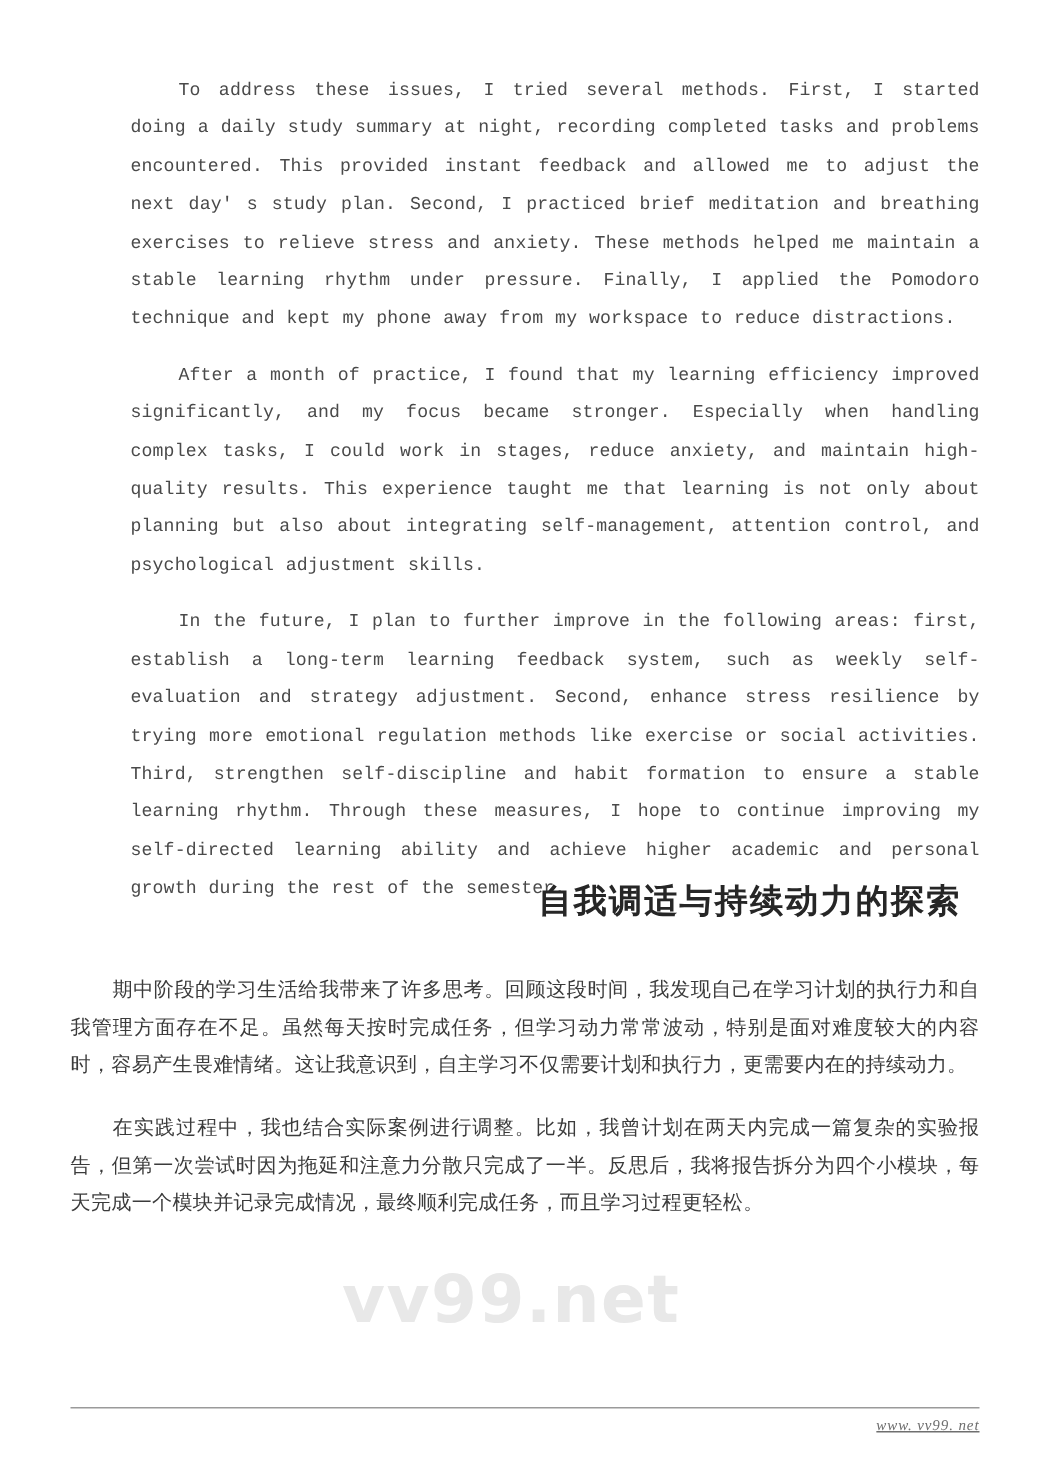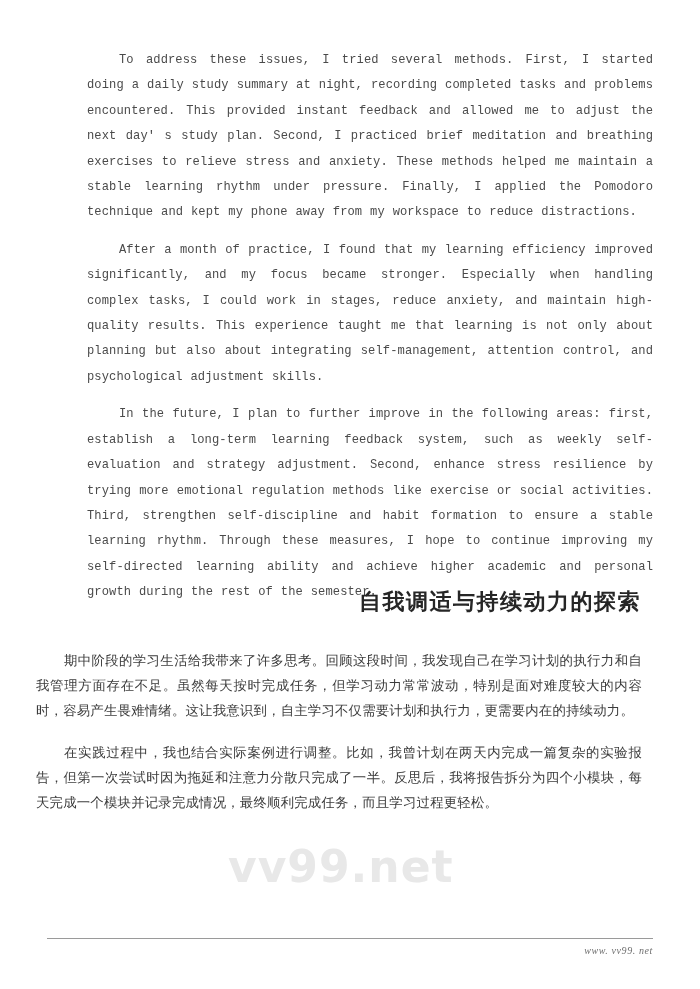--- a/index.html
+++ b/index.html
@@ -58,21 +58,21 @@
   .title-wrap {
     position: absolute;
     left: 47px;
     top: 575px;
     width: 606px;
   }
 
   
   .cn-wrap {
     position: absolute;
-    left: 36px;
+    left: 47px;
     top: 648px;
     width: 606px;
   }
   .cn-para {
     font-family: "DejaVu Serif", "Liberation Serif", serif;
     font-size: 13.4px;
     line-height: 25.2px;
     color: #3b3b3b;
     text-align: justify;
     text-align-last: left;
@@ -114,20 +114,21 @@
     margin: 0;
   }
   .footer-url {
     font-family: "Liberation Serif", "DejaVu Serif", serif;
     font-style: italic;
     font-size: 10px;
     color: #6f6f6f;
     text-align: right;
     margin-top: 6px;
     letter-spacing: 0.6px;
+    text-decoration: underline;
   }
 </style>
 </head>
 <body>
 
 <div class="page">
 
   <div class="watermark">vv99.net</div>
 
   <div class="content">

